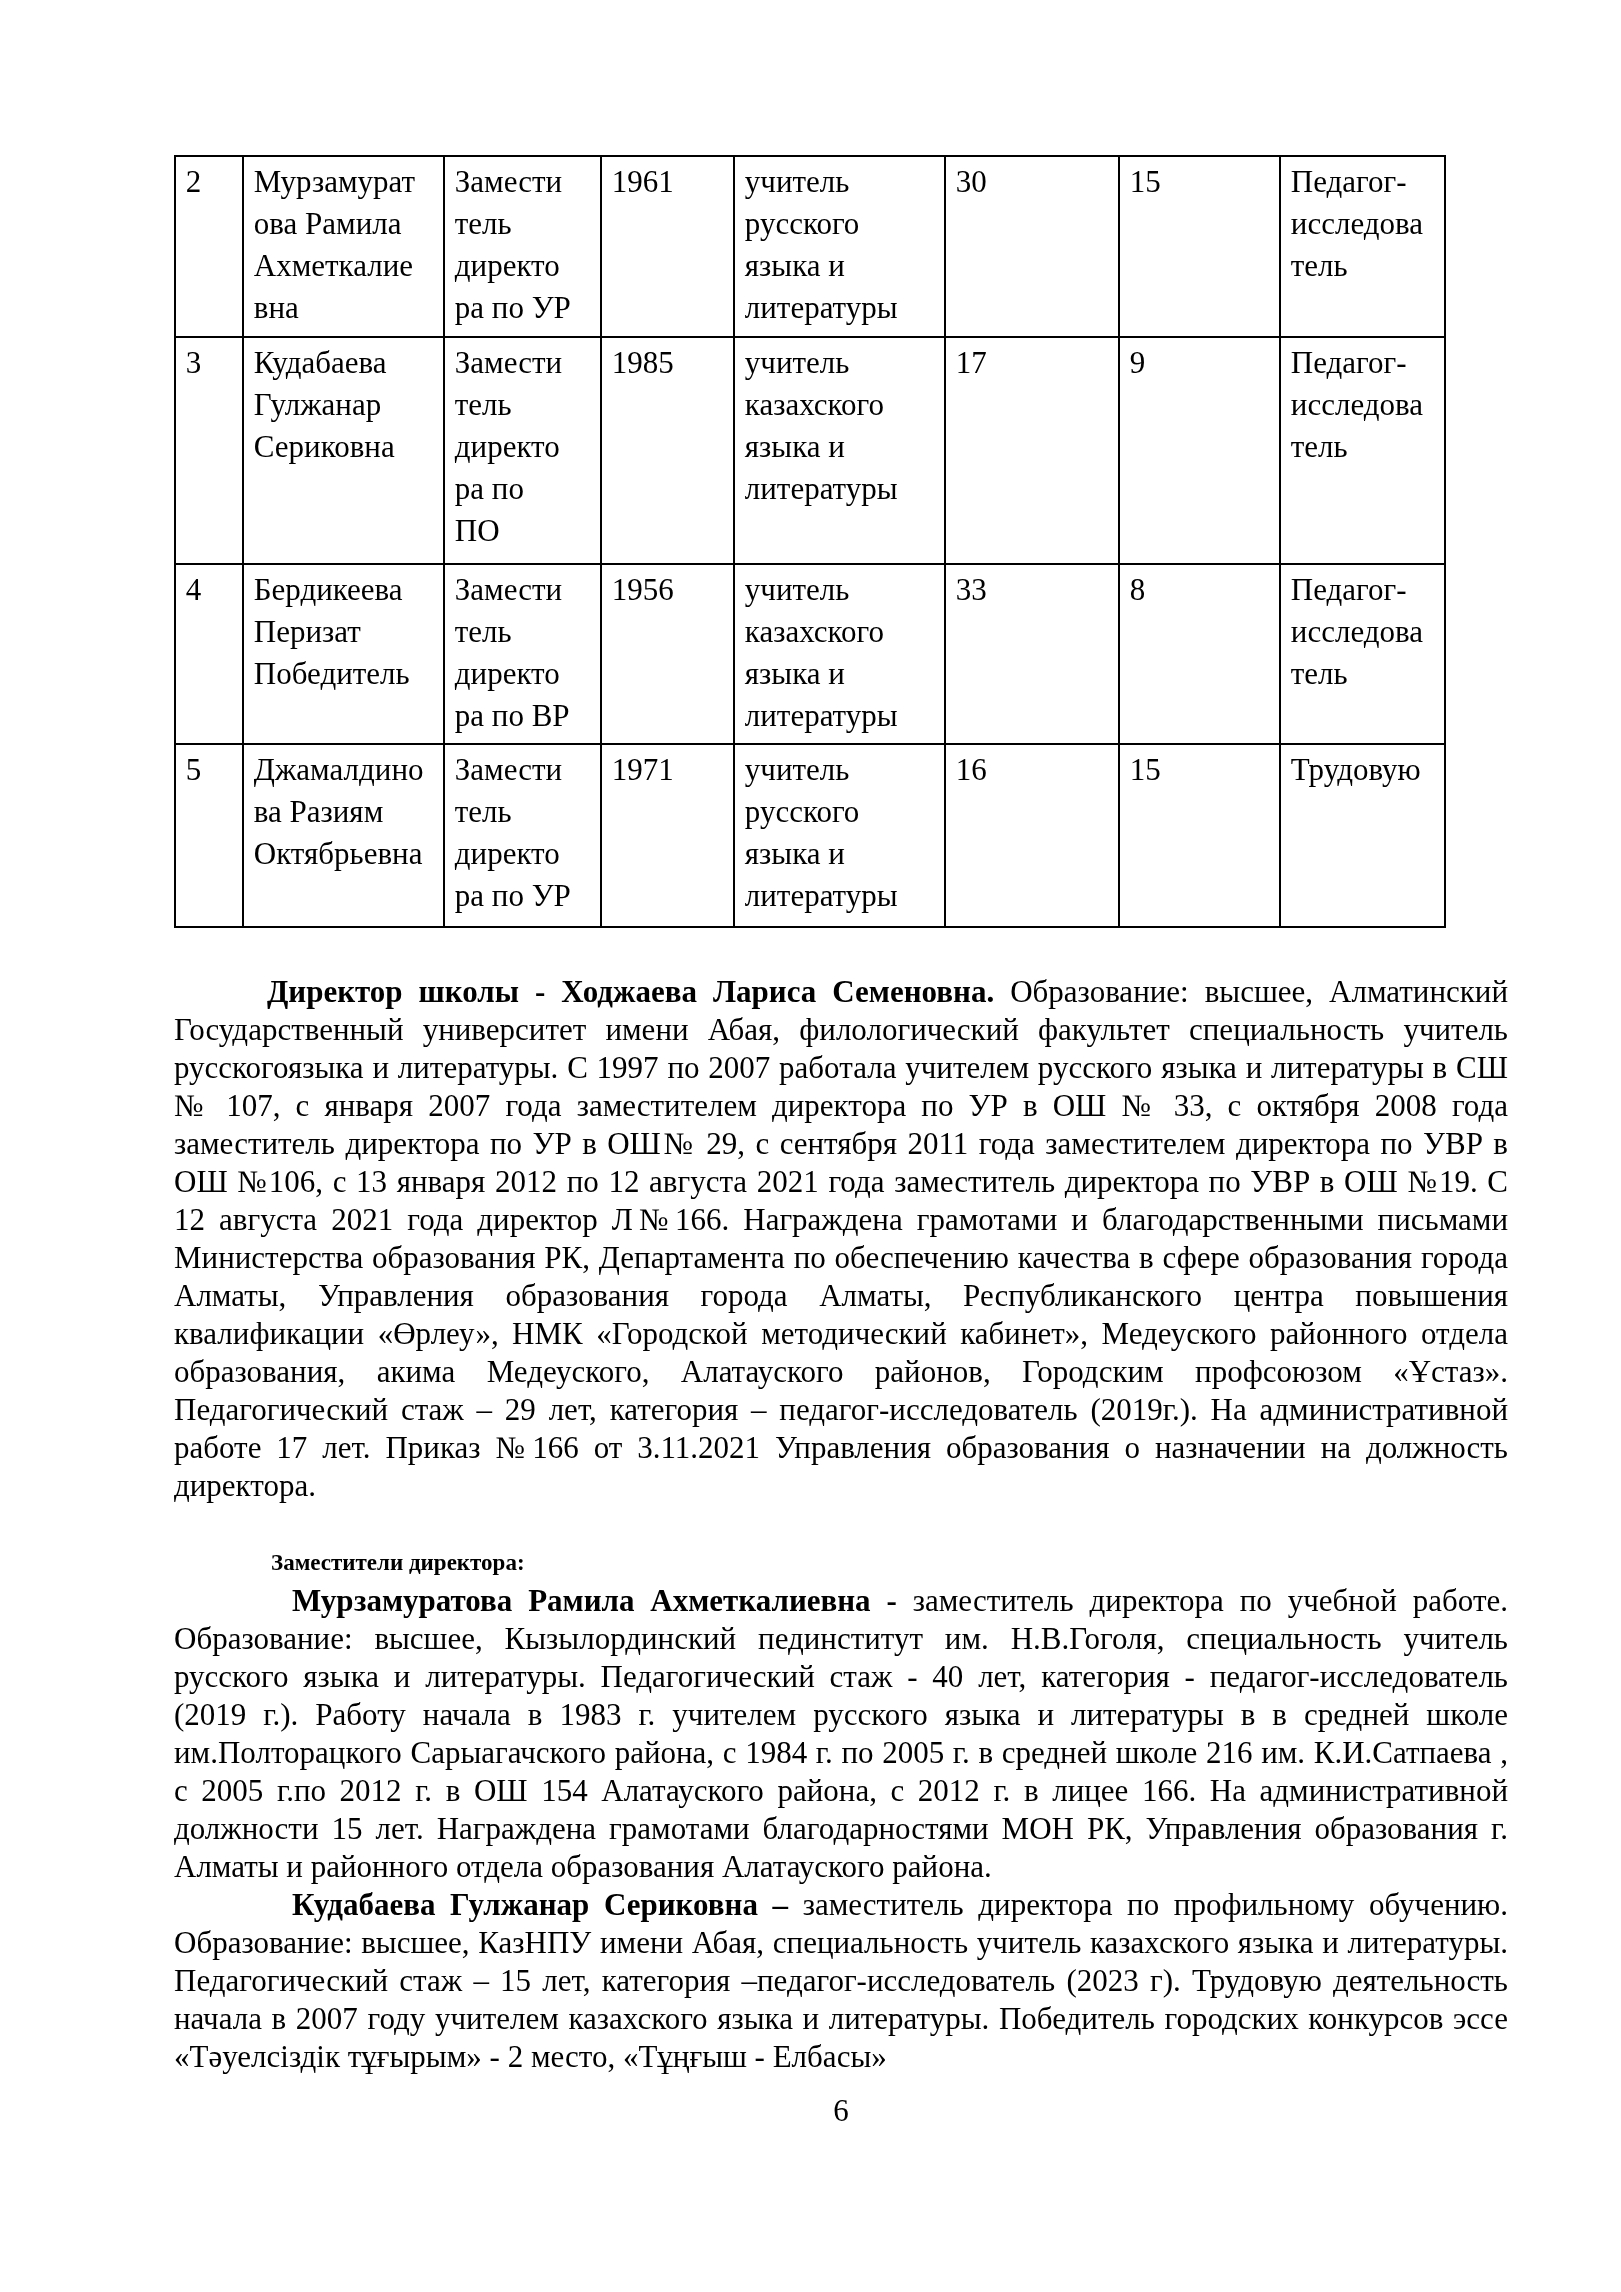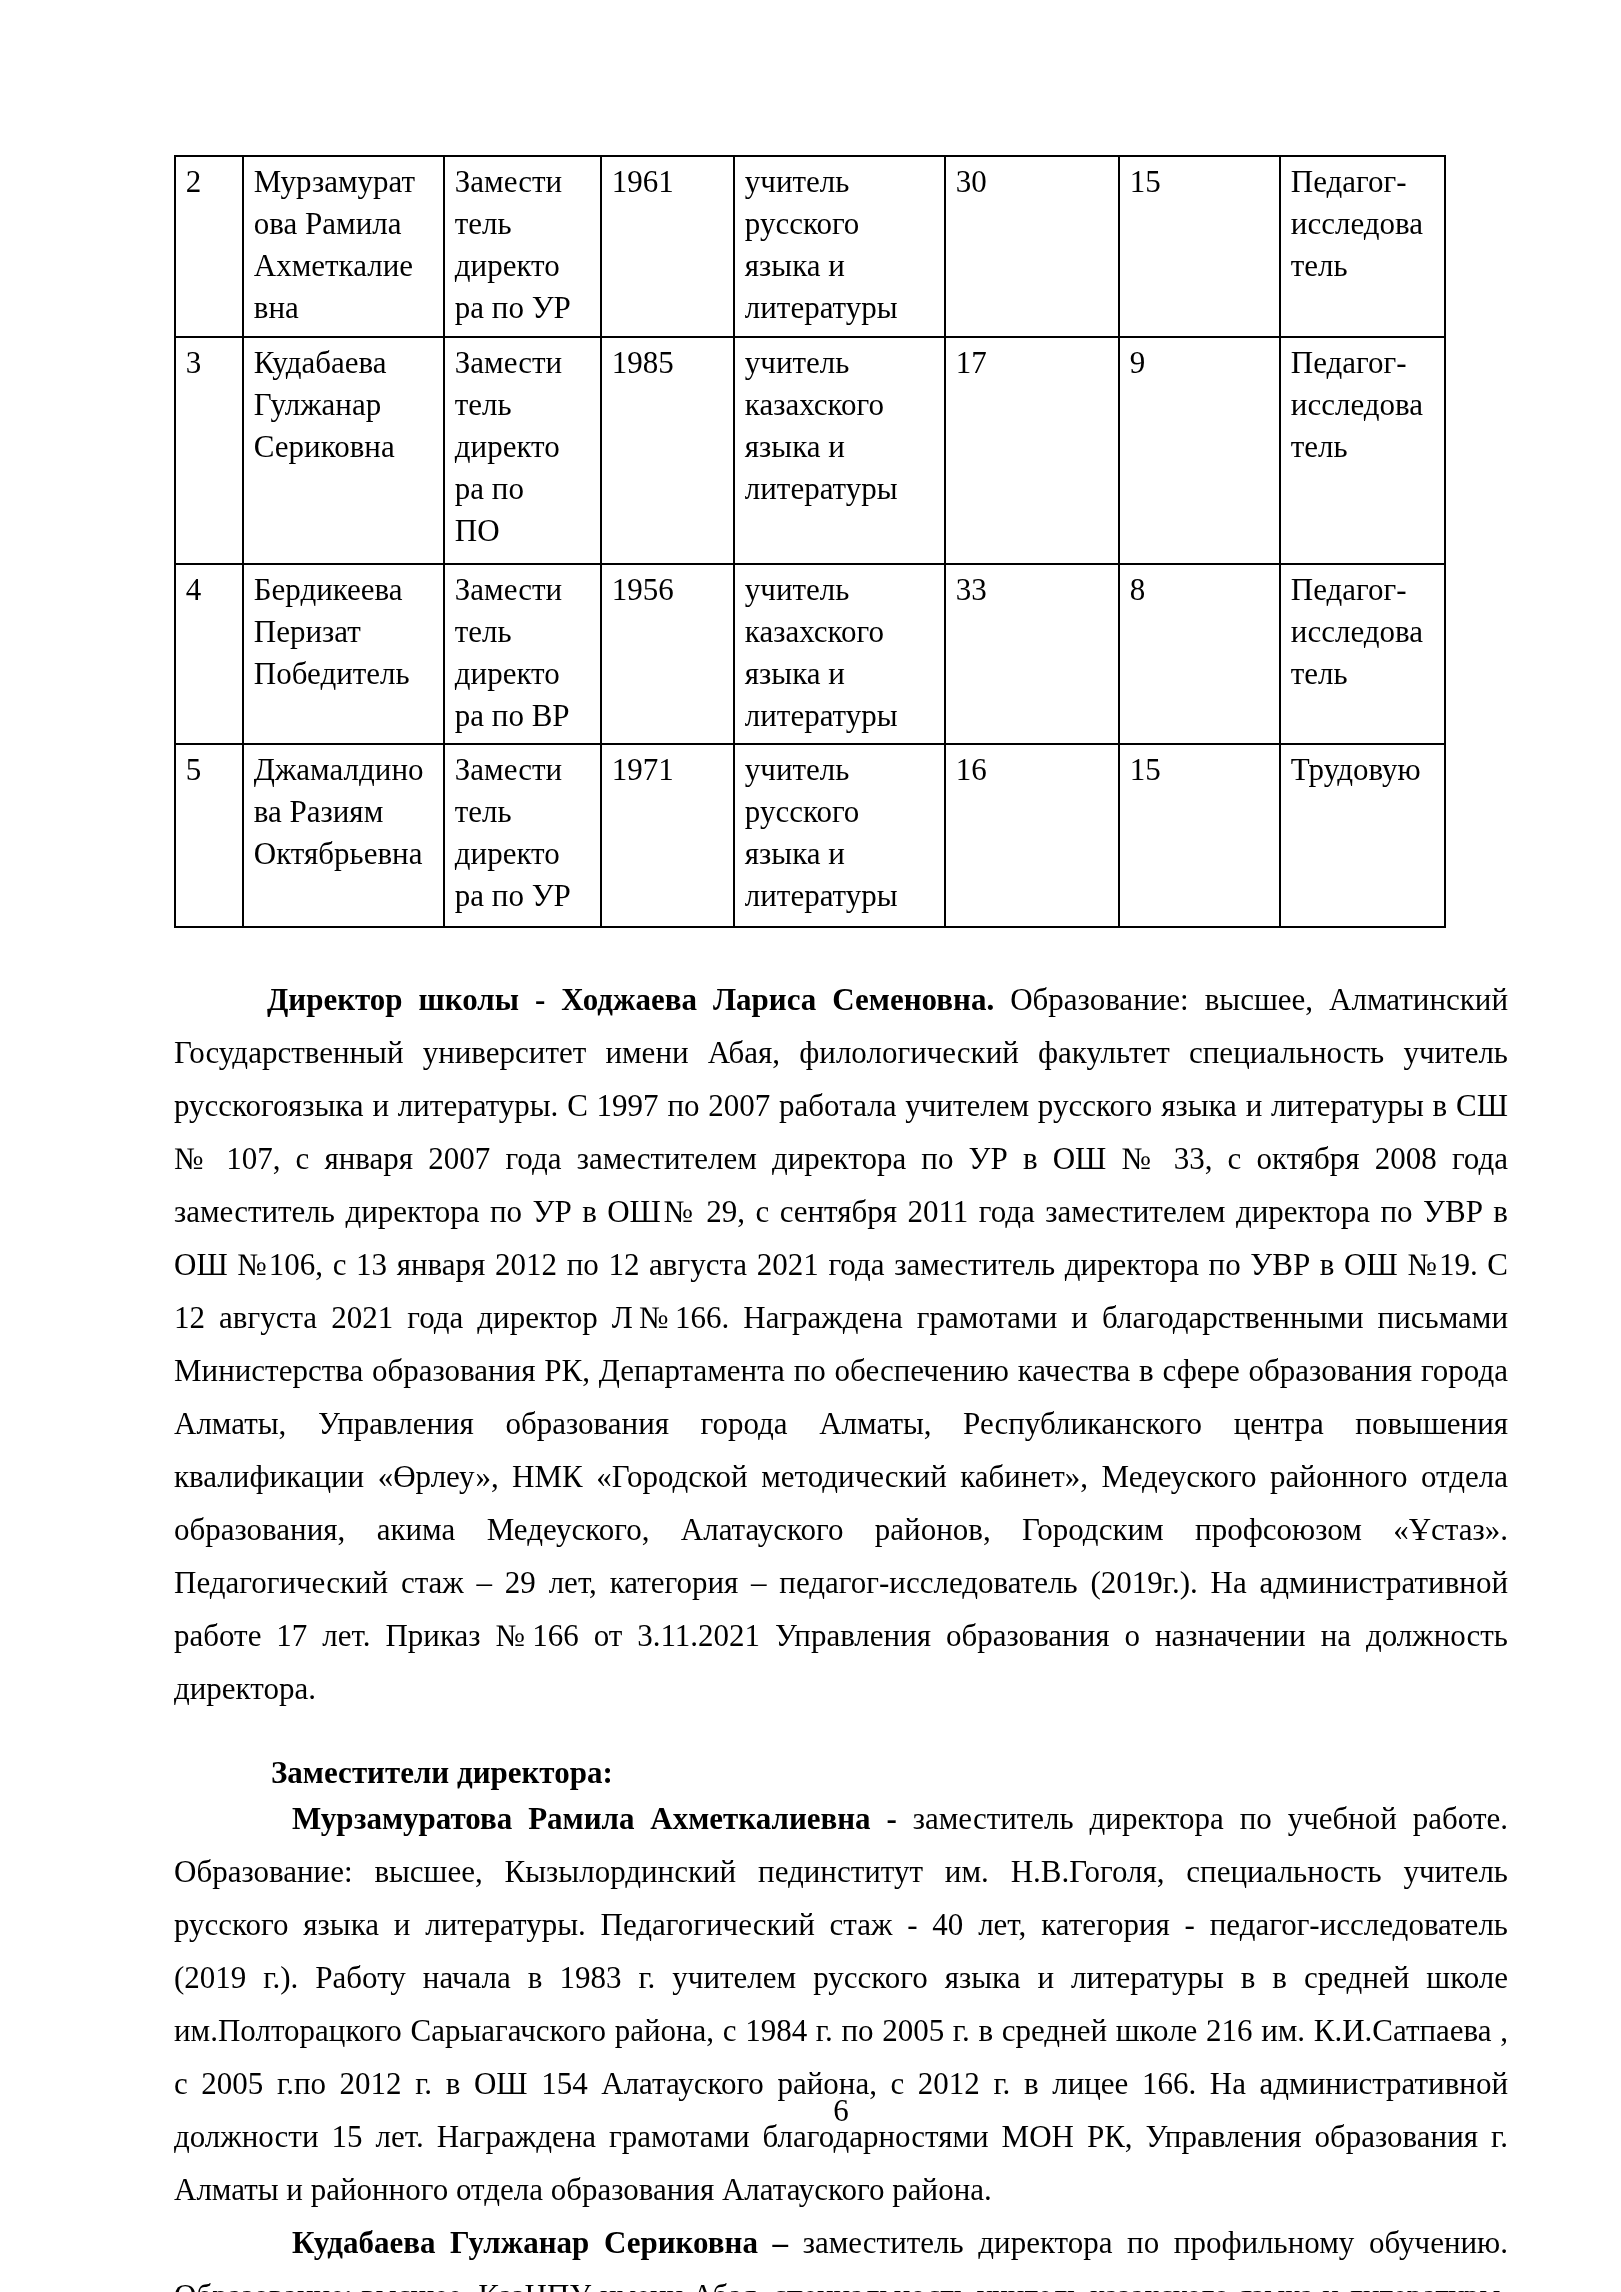--- a/index.html
+++ b/index.html
@@ -36,28 +36,28 @@
     white-space: pre-line;
     overflow: hidden;
   }
   tr.r-a td { height: 173px; }
   tr.r-b td { height: 219px; }
   tr.r-c td { height: 172px; }
   tr.r-d td { height: 175px; }
   
   .para {
     font-size: 31px;
-    line-height: 53px;
+    line-height: 38px;
     text-align: justify;
     margin: 0;
   }
   .para.director { text-indent: 93px; margin-bottom: 39px; }
   .para.deputy   { text-indent: 118px; }
   .section-heading {
-    font-size: 31px;
+    font-size: 23px;
     line-height: 38px;
     font-weight: bold;
     text-indent: 97px;
     margin: 0;
   }
   .lead { font-weight: bold; }
   
   .page-number {
     position: absolute;
     top: 2093px;

